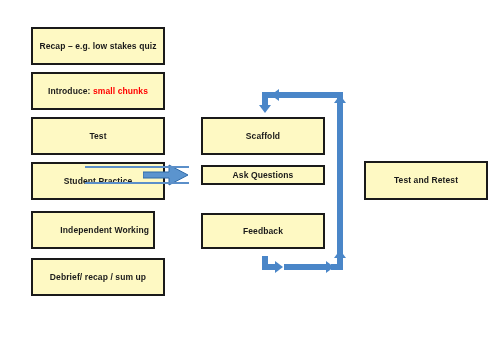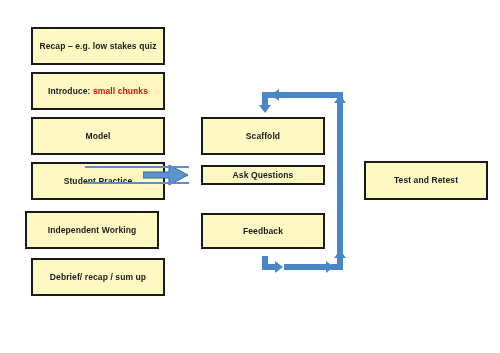--- a/index.html
+++ b/index.html
@@ -86,28 +86,28 @@
 
   <div class="box" style="left:31px; top:27px; width:134px; height:38px;">
     <span class="box-label">Recap – e.g. low stakes quiz</span>
   </div>
 
   <div class="box" style="left:31px; top:72px; width:134px; height:38px;">
     <span class="box-label"><span>Introduce: </span><span class="accent-red">small chunks</span></span>
   </div>
 
   <div class="box" style="left:31px; top:117px; width:134px; height:38px;">
-    <span class="box-label">Model</span>
+    <span class="box-label">Test</span>
   </div>
 
   <div class="box" style="left:31px; top:162px; width:134px; height:38px;">
     <span class="box-label">Student Practice</span>
   </div>
 
-  <div class="box" style="left:25px; top:211px; width:134px; height:38px;">
+  <div class="box" style="left:31px; top:211px; width:124px; height:38px;justify-content:flex-end;">
     <span class="box-label">Independent Working</span>
   </div>
 
   <div class="box" style="left:31px; top:258px; width:134px; height:38px;">
     <span class="box-label">Debrief/ recap / sum up</span>
   </div>
 
   <div class="block-arrow">
     <div class="thin-line" style="left:-58px; top:2px; width:104px;"></div>
     <div class="thin-line" style="left:-58px; top:18px; width:104px;"></div>

